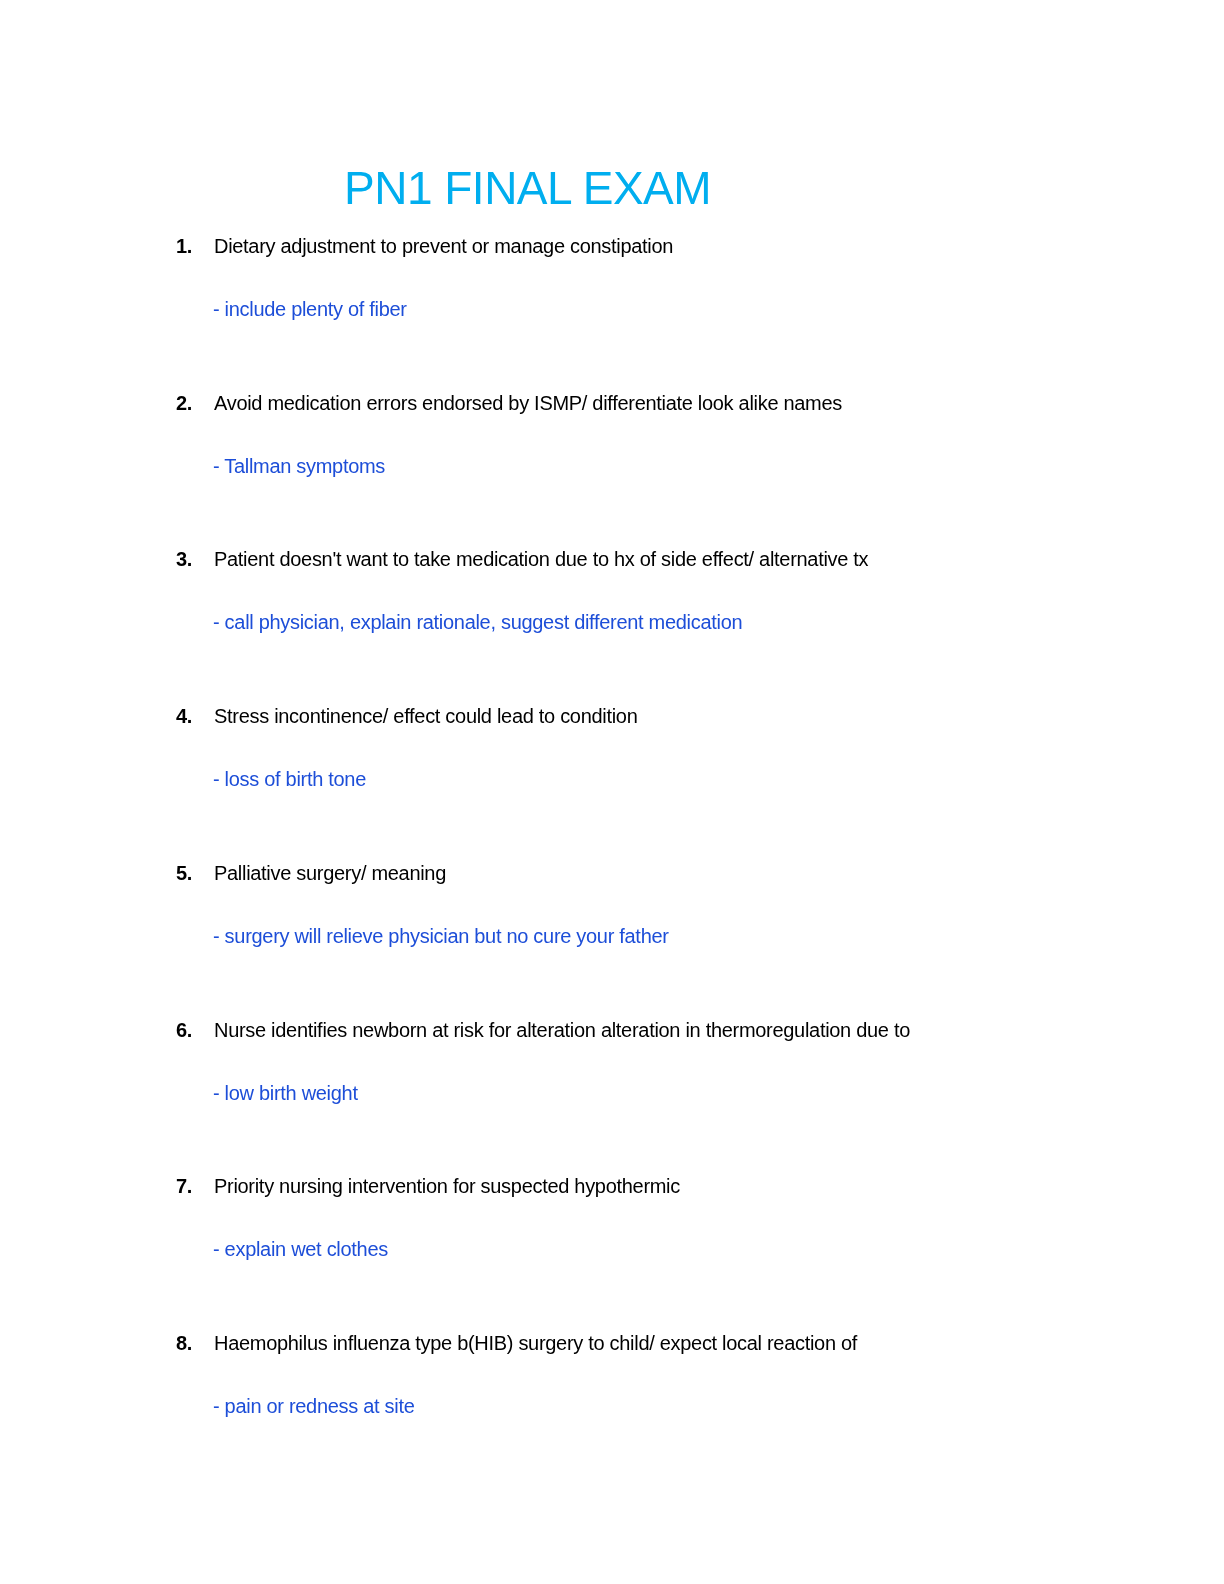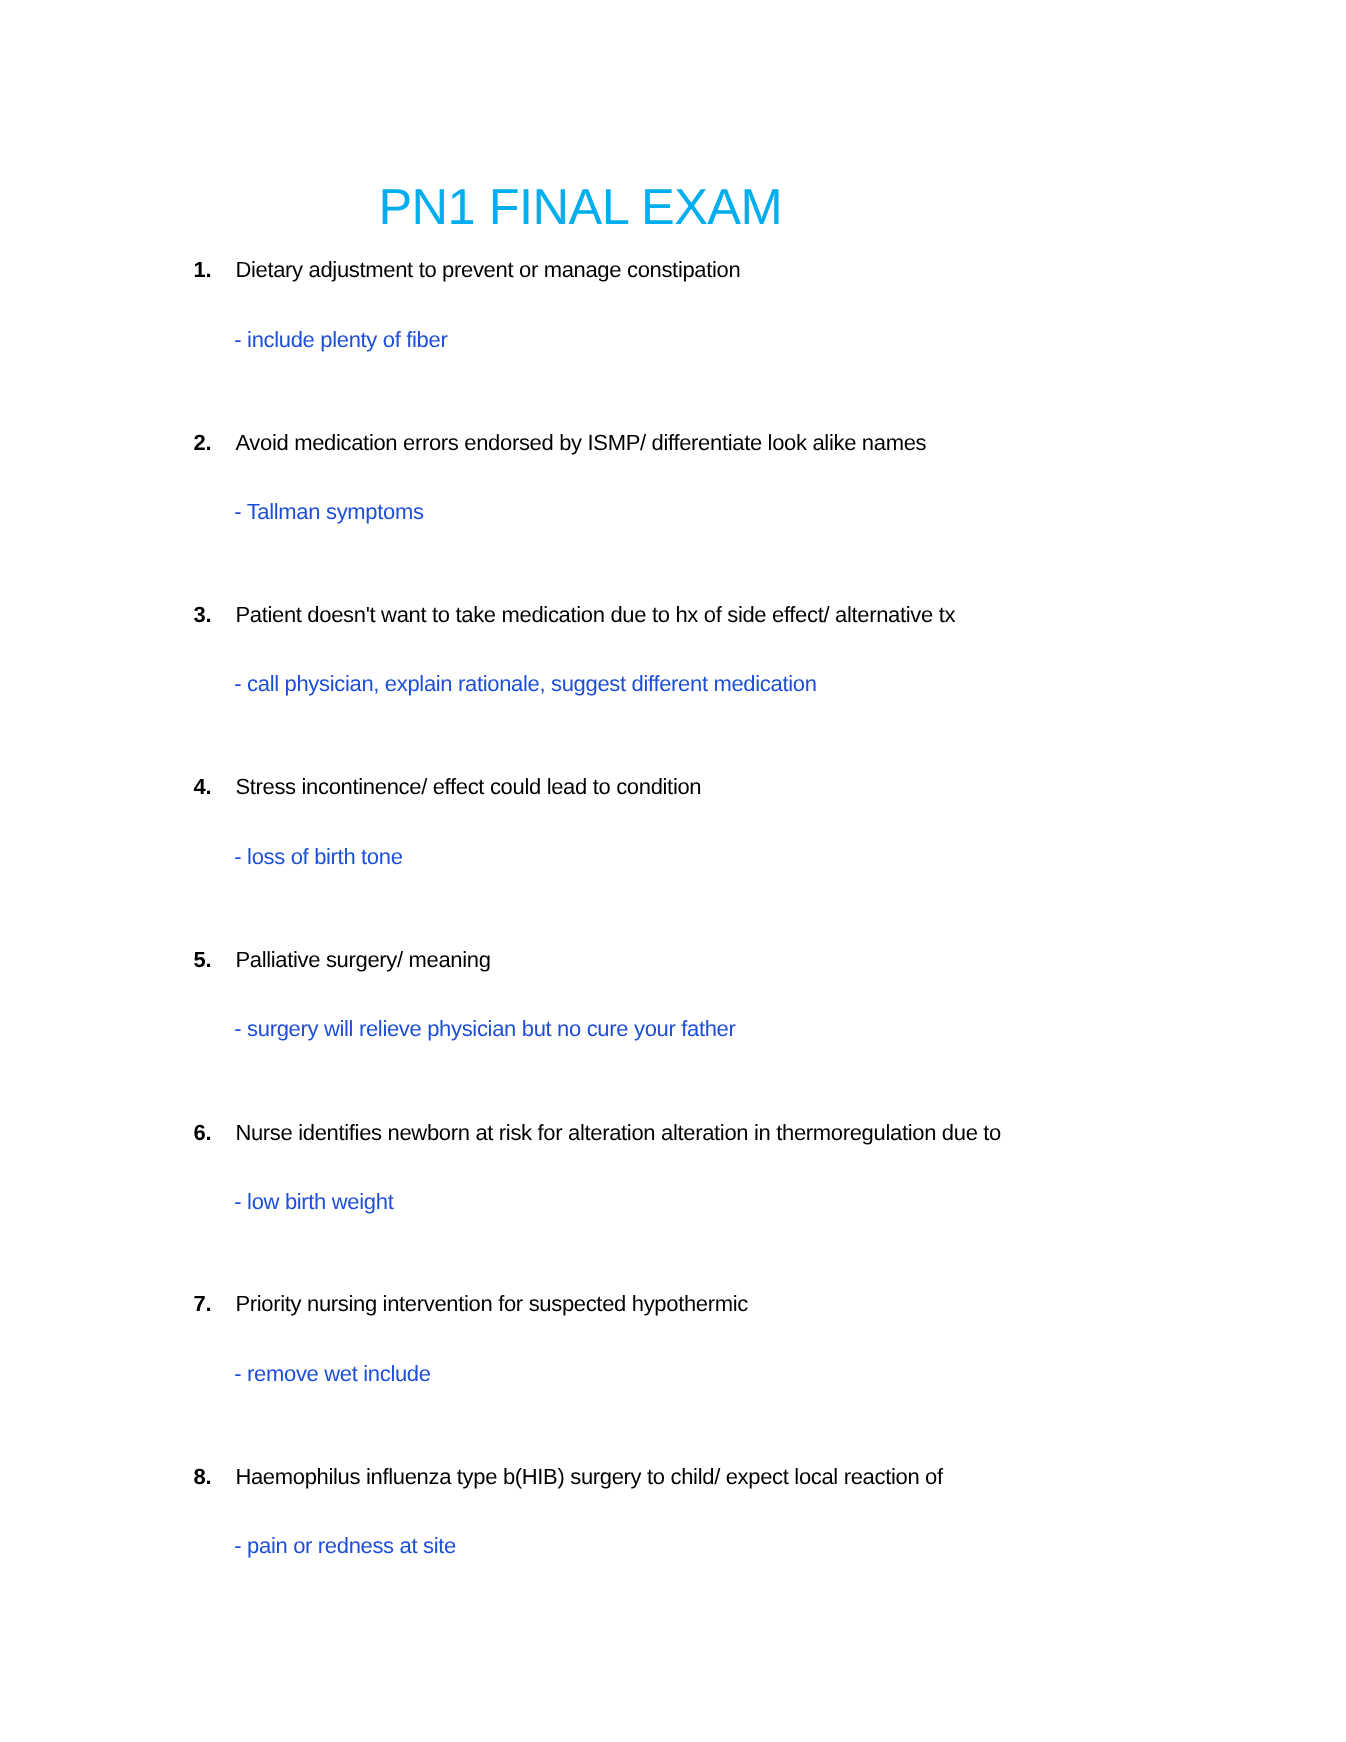--- a/index.html
+++ b/index.html
@@ -45,20 +45,20 @@
     <div class="answer">- surgery will relieve physician but no cure your father</div>
   </div>
 
   <div class="q" style="top:1019px">
     <div class="q-line"><span class="q-num">6.</span><span>Nurse identifies newborn at risk for alteration alteration in thermoregulation due to</span></div>
     <div class="answer">- low birth weight</div>
   </div>
 
   <div class="q" style="top:1175px">
     <div class="q-line"><span class="q-num">7.</span><span>Priority nursing intervention for suspected hypothermic</span></div>
-    <div class="answer">- remove wet include</div>
+    <div class="answer">- explain wet clothes</div>
   </div>
 
   <div class="q" style="top:1332px">
     <div class="q-line"><span class="q-num">8.</span><span>Haemophilus influenza type b(HIB) surgery to child/ expect local reaction of</span></div>
     <div class="answer">- pain or redness at site</div>
   </div>
 </div>
 
 </body></html>

